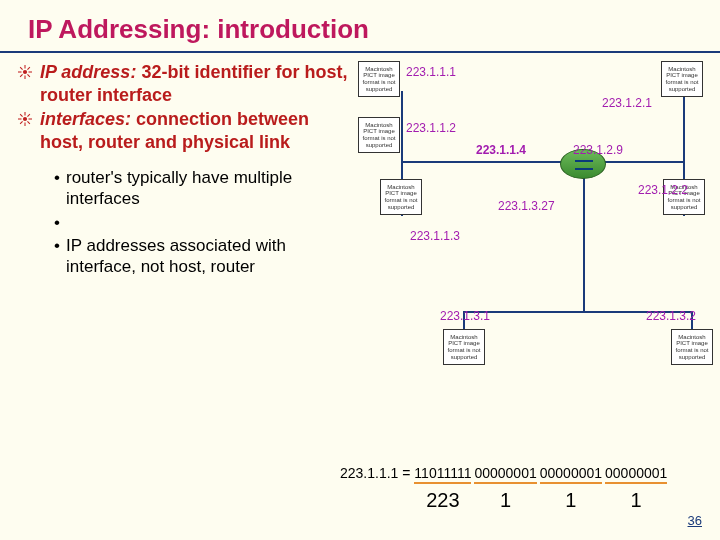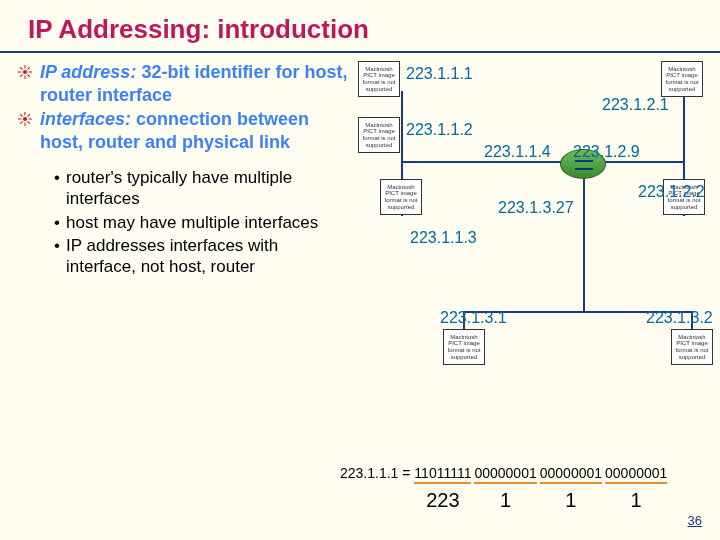--- a/index.html
+++ b/index.html
@@ -34,21 +34,21 @@
     width: 14px;
     height: 14px;
     flex-shrink: 0;
     margin-top: 4px;
     margin-right: 8px;
   }
   .bullet-text {
     font-size: 18px;
     font-weight: bold;
     line-height: 1.25;
-    color: #3b82f6;
+    color: #b91c1c;
   }
   .italic { font-style: italic; }
   .sub-list {
     padding: 12px 0 0 36px;
   }
   .sub-item {
     display: flex;
     font-size: 17px;
     line-height: 1.25;
     margin-bottom: 2px;
@@ -72,22 +72,22 @@
     color: #333;
     display: flex;
     align-items: center;
     justify-content: center;
     text-align: center;
     line-height: 1.1;
     padding: 1px;
   }
   .ip-label {
     position: absolute;
-    font-size: 16px;
-    color: #0369a1;
+    font-size: 12px;
+    color: #a21caf;
     white-space: nowrap;
   }
   .router {
     position: absolute;
     width: 46px;
     height: 30px;
     background: linear-gradient(#6dbb5a, #3a8a2f);
     border-radius: 50%;
     border: 1px solid #2a6020;
   }
@@ -188,25 +188,24 @@
       </div>
     </div>
 
     <div class="sub-list">
       <div class="sub-item">
           <span class="dot">•</span>
           <span>router's typically have multiple interfaces</span>
         </div>
       <div class="sub-item">
           <span class="dot">•</span>
-          <span>host may have multiple interfaces</span>
         </div>
       <div class="sub-item">
           <span class="dot">•</span>
-          <span>IP addresses interfaces with interface, not host, router</span>
+          <span>IP addresses associated with interface, not host, router</span>
         </div>
     </div>
   </div>
 
   <div class="diagram">
 
     <div class="link-v" style="left:53px; top:30px; height:125px;"></div>
     <div class="link-h" style="left:53px; top:100px; width:170px;"></div>
     <div class="link-h" style="left:246px; top:100px; width:90px;"></div>
     <div class="link-v" style="left:335px; top:30px; height:125px;"></div>
@@ -223,21 +222,21 @@
     <div class="pict-box" style="left:315px; top:118px;">Macintosh PICT image format is not supported</div>
 
     <div class="pict-box" style="left:95px; top:268px;">Macintosh PICT image format is not supported</div>
     <div class="pict-box" style="left:323px; top:268px;">Macintosh PICT image format is not supported</div>
 
     <div class="router" style="left:212px; top:88px;"></div>
 
     <div class="ip-label" style="left:58px; top:4px;">223.1.1.1</div>
     <div class="ip-label" style="left:58px; top:60px;">223.1.1.2</div>
     <div class="ip-label" style="left:62px; top:138px;margin-top:30px;">223.1.1.3</div>
-    <div class="ip-label" style="left:136px; top:82px;">223.1.1.4</div>
+    <div class="ip-label" style="left:128px; top:82px;font-weight:bold;">223.1.1.4</div>
     <div class="ip-label" style="left:254px; top:35px;">223.1.2.1</div>
     <div class="ip-label" style="left:225px; top:82px;">223.1.2.9</div>
     <div class="ip-label" style="left:290px; top:122px;">223.1.2.2</div>
     <div class="ip-label" style="left:150px; top:138px;">223.1.3.27</div>
     <div class="ip-label" style="left:92px; top:248px;">223.1.3.1</div>
     <div class="ip-label" style="left:298px; top:248px;">223.1.3.2</div>
   </div>
 </div>
 
 <div class="binary">

